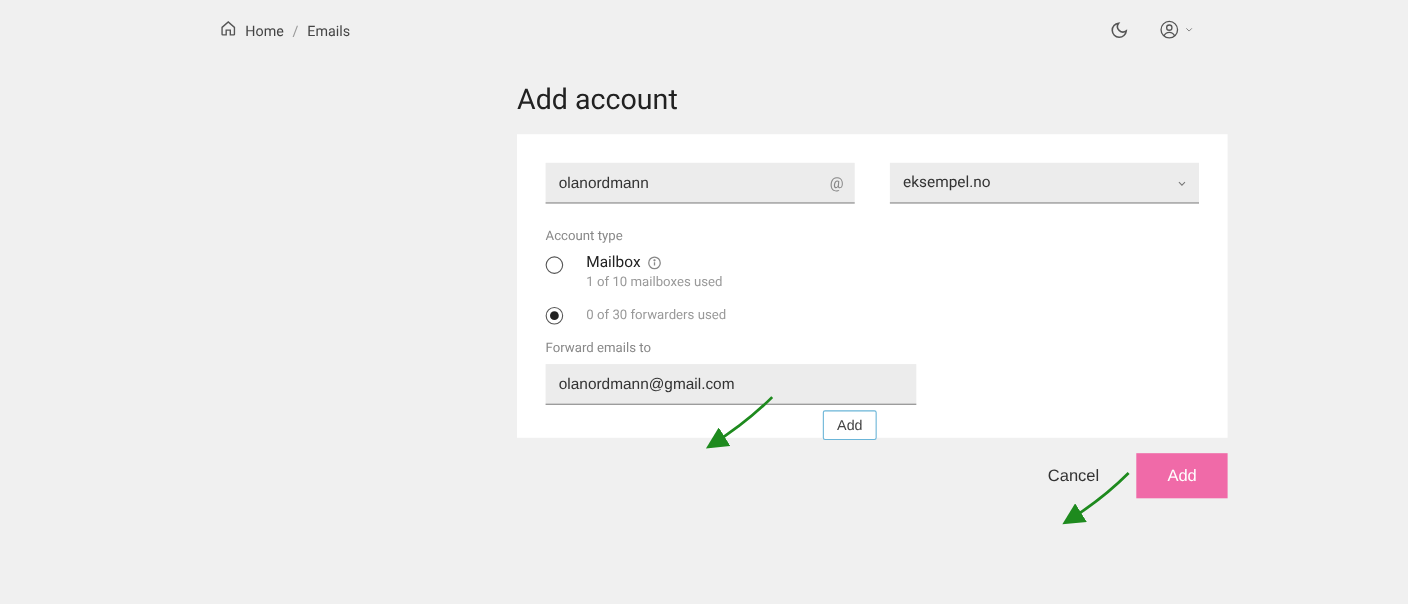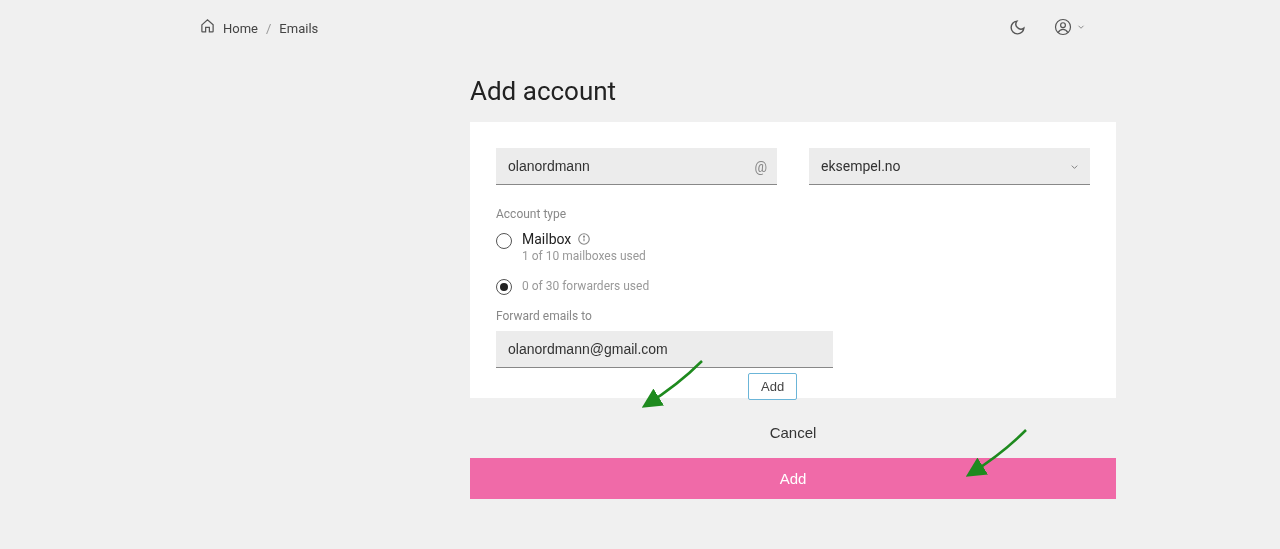--- a/index.html
+++ b/index.html
@@ -122,21 +122,21 @@
     }
     .section-label {
       font-size: 12px;
       color: #888;
       margin-top: 22px;
       margin-bottom: 10px;
     }
     .radio-row {
       display: flex;
       align-items: flex-start;
-      gap: 10px;
+      gap: 21px;
       margin-bottom: 14px;
       cursor: pointer;
     }
     .radio-circle {
       width: 16px;
       height: 16px;
       border: 1.5px solid #555;
       border-radius: 50%;
       margin-top: 2px;
       display: flex;
@@ -192,25 +192,24 @@
       border: 1px solid #6bb5d8;
       color: #444;
       font-size: 13px;
       padding: 5px 12px;
       cursor: pointer;
       border-radius: 2px;
     }
     .footer-actions {
       display: flex;
       justify-content: flex-end;
-      gap: 5px;
+      gap: 16px;
       margin-top: 14px;
       width: 646px;
       padding-bottom: 20px;
-      flex-direction: column;
     }
     .cancel-btn {
       background: none;
       border: none;
       font-size: 15px;
       color: #333;
       padding: 12px 18px;
       cursor: pointer;
     }
     .primary-btn {

